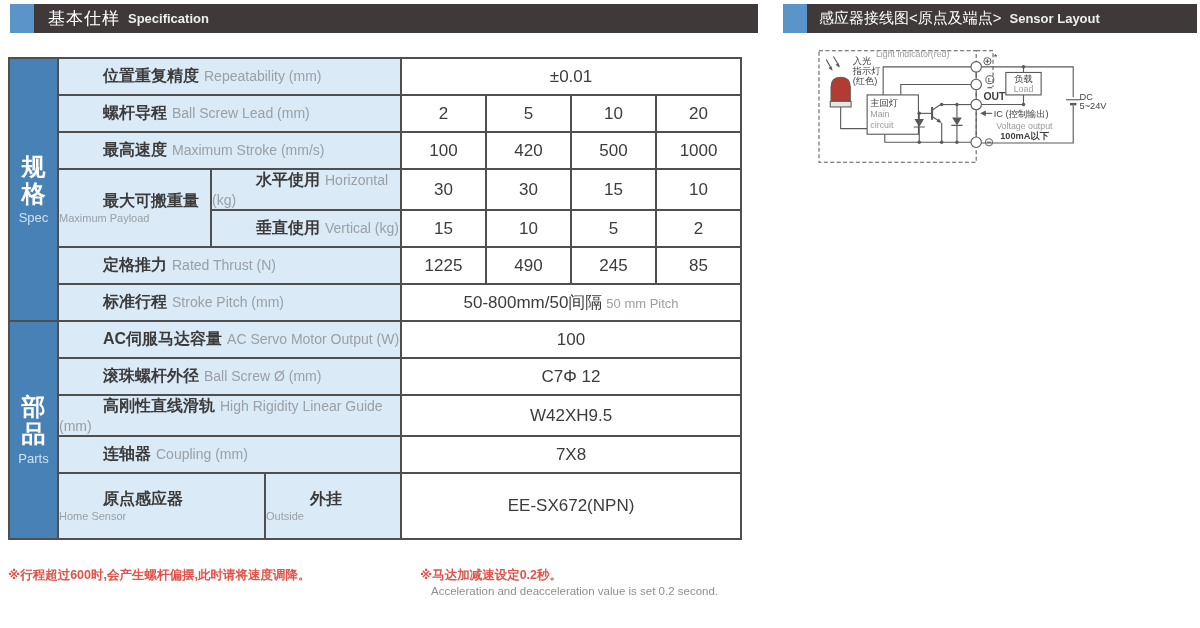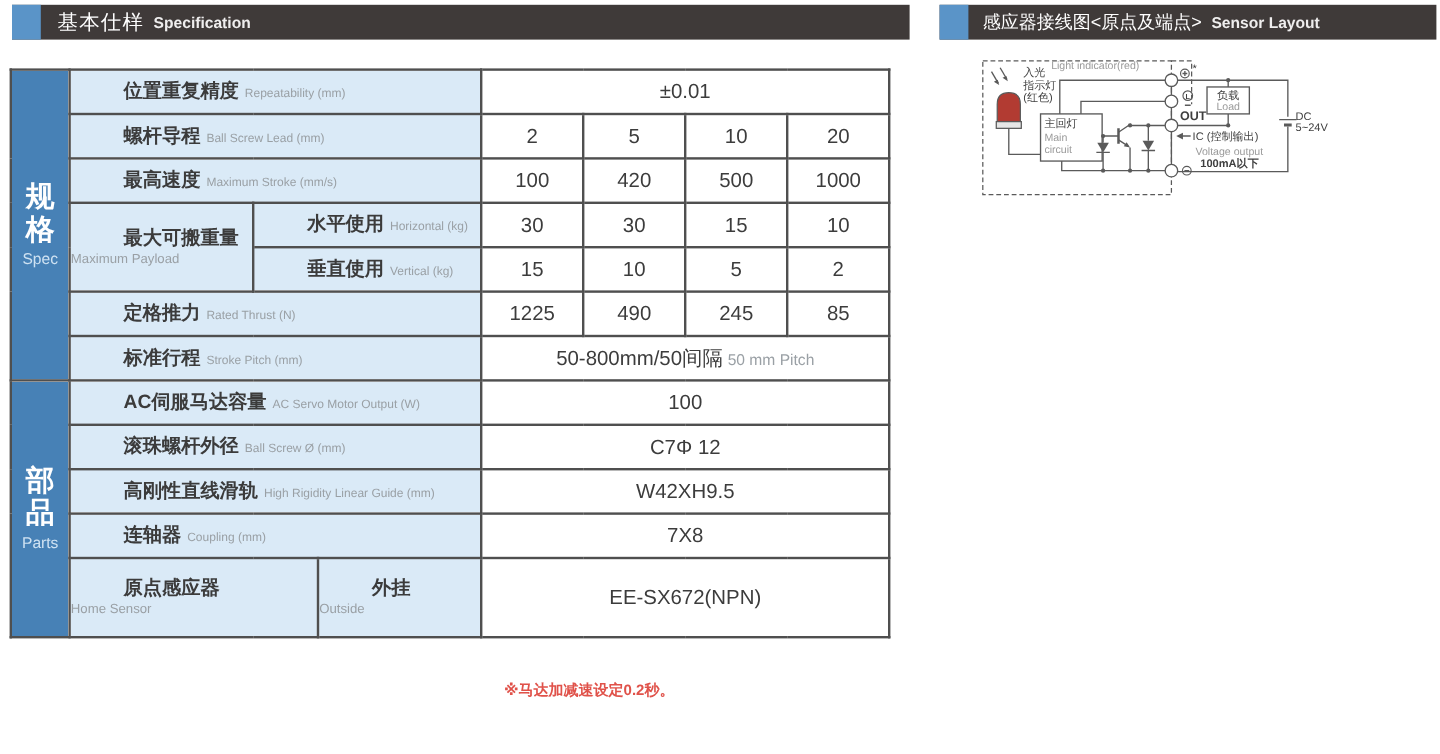--- a/index.html
+++ b/index.html
@@ -21,21 +21,21 @@
   
   .spec-wrap{position:absolute;left:8px;top:57px;}
   table.spec{border-collapse:collapse;table-layout:fixed;width:732px;}
   table.spec td{border:2px solid #4f4f4f;padding:0;vertical-align:middle;overflow:hidden;}
   td.band{background:#4781b6;text-align:center;}
   .band-zh{color:#ffffff;font-size:24px;font-weight:700;width:26px;margin:0 auto;word-break:break-all;line-height:1.12;}
   .band-en{color:#cfe2f2;font-size:13px;margin-top:3px;}
   td.lbl{background:#daeaf7;padding-left:10px;}
   td.sub{background:#daeaf7;padding-left:10px;}
   .zh-l{font-size:16px;color:#3b3b3b;font-weight:600;padding-left:44px;}
-  .en-l{font-size:10px;color:#9aa0a5;margin-left:5px;font-weight:400;}
+  .en-l{font-size:14px;color:#9aa0a5;margin-left:5px;font-weight:400;}
   .stack .zh-l{display:block;line-height:1.2;}
   .stack .en-s{display:block;font-size:11px;color:#9aa0a5;line-height:1.2;margin-top:1px;}
   td.val{background:#ffffff;text-align:center;font-size:17px;color:#3c3c3c;font-weight:500;}
   .val-gray{font-size:13px;color:#9aa0a5;font-weight:400;margin-left:4px;}
 
   
   .footnote{position:absolute;top:567px;}
   #fn1{left:8px;width:405px;}
   #fn2{left:420px;width:330px;}
   .fn-zh{color:#e0524a;font-size:12.5px;font-weight:700;line-height:1.3;}
@@ -184,23 +184,25 @@
       <span class="zh-l">外挂</span>
       <span class="en-s">Outside</span>
     </td>
     <td class="val" colspan="4">EE-SX672(NPN)</td>
   </tr>
   </tbody>
 </table>
 </div>
 
 <div class="footnote" id="fn1">
+  <div class="fn-zh">※行程超过600时,会产生螺杆偏摆,此时请将速度调降。</div>
 </div>
 <div class="footnote" id="fn2">
   <div class="fn-zh">※马达加减速设定0.2秒。</div>
+  <div class="fn-en">Acceleration and deacceleration value is set 0.2 second.</div>
 </div>
 
 <svg id="diagram" width="430" height="170" viewBox="770 42 430 212">
 
   <rect class="ddash" x="778" y="53" width="196" height="139"></rect>
   <path class="ddash" d="M974,53 H995 V98"></path>
 
   <g>
     <path class="dwire" d="M980.5,73 H1095 V111"></path>
     <path class="dwire" d="M1086,114 H1104"></path>

